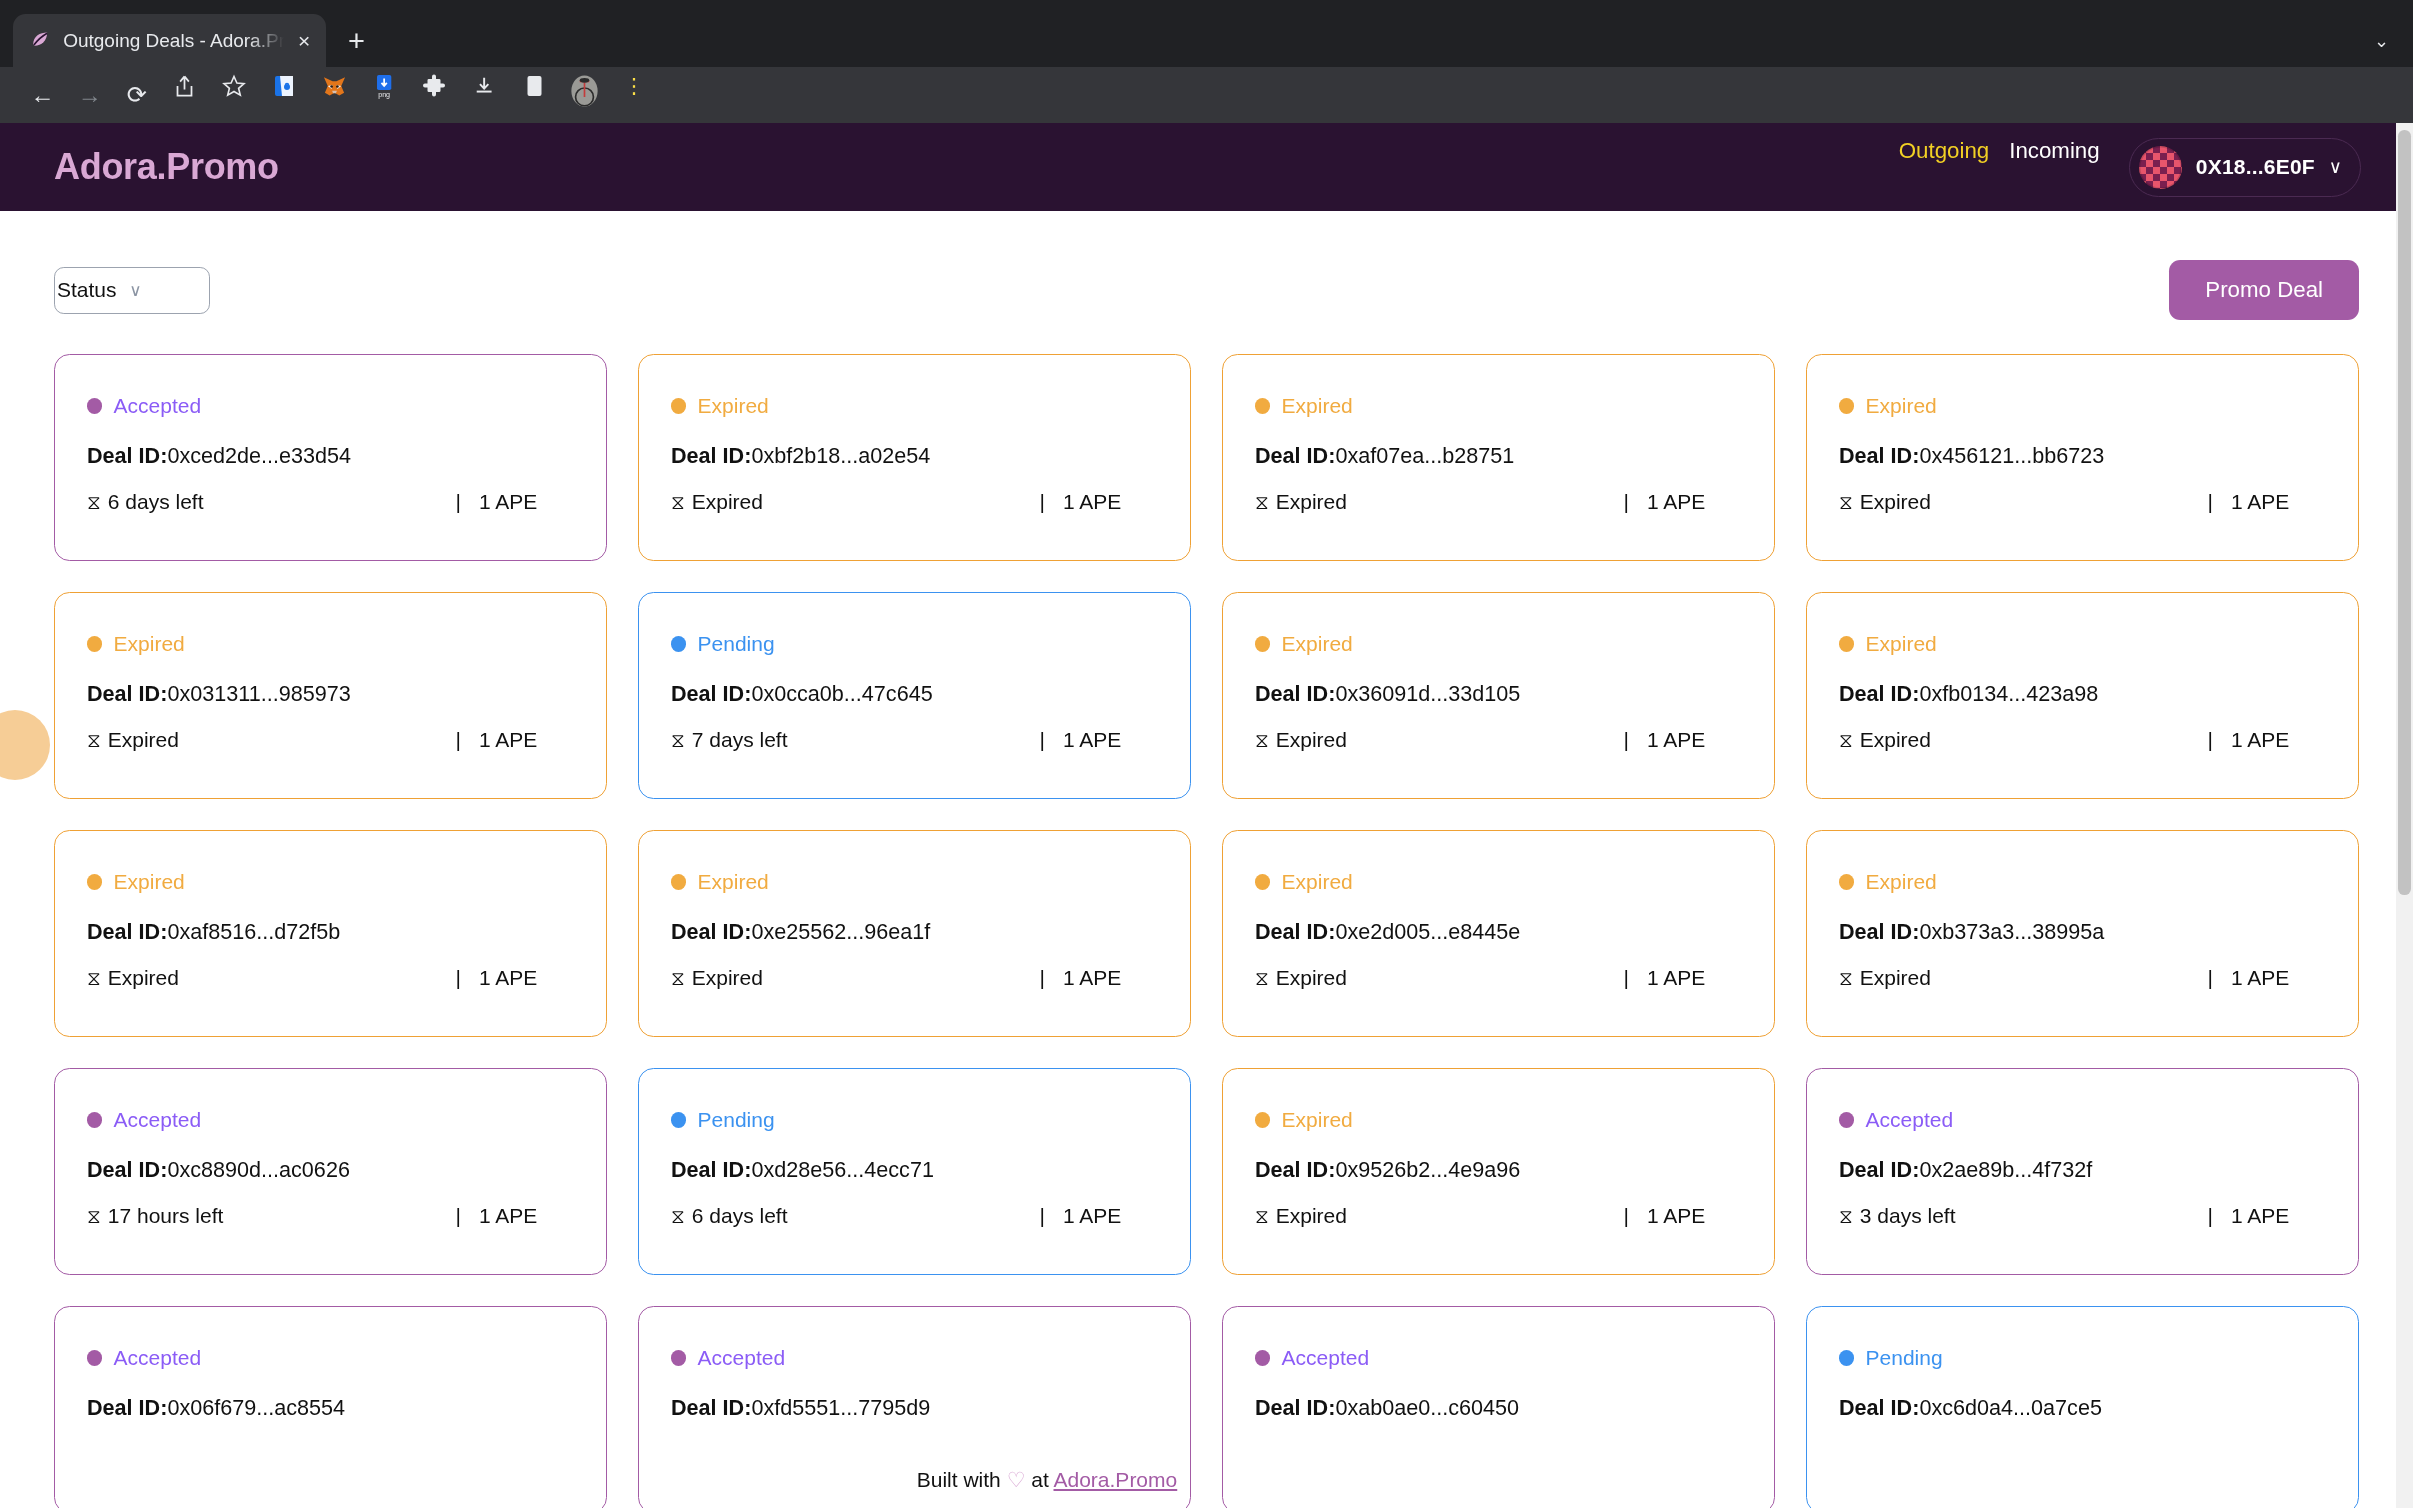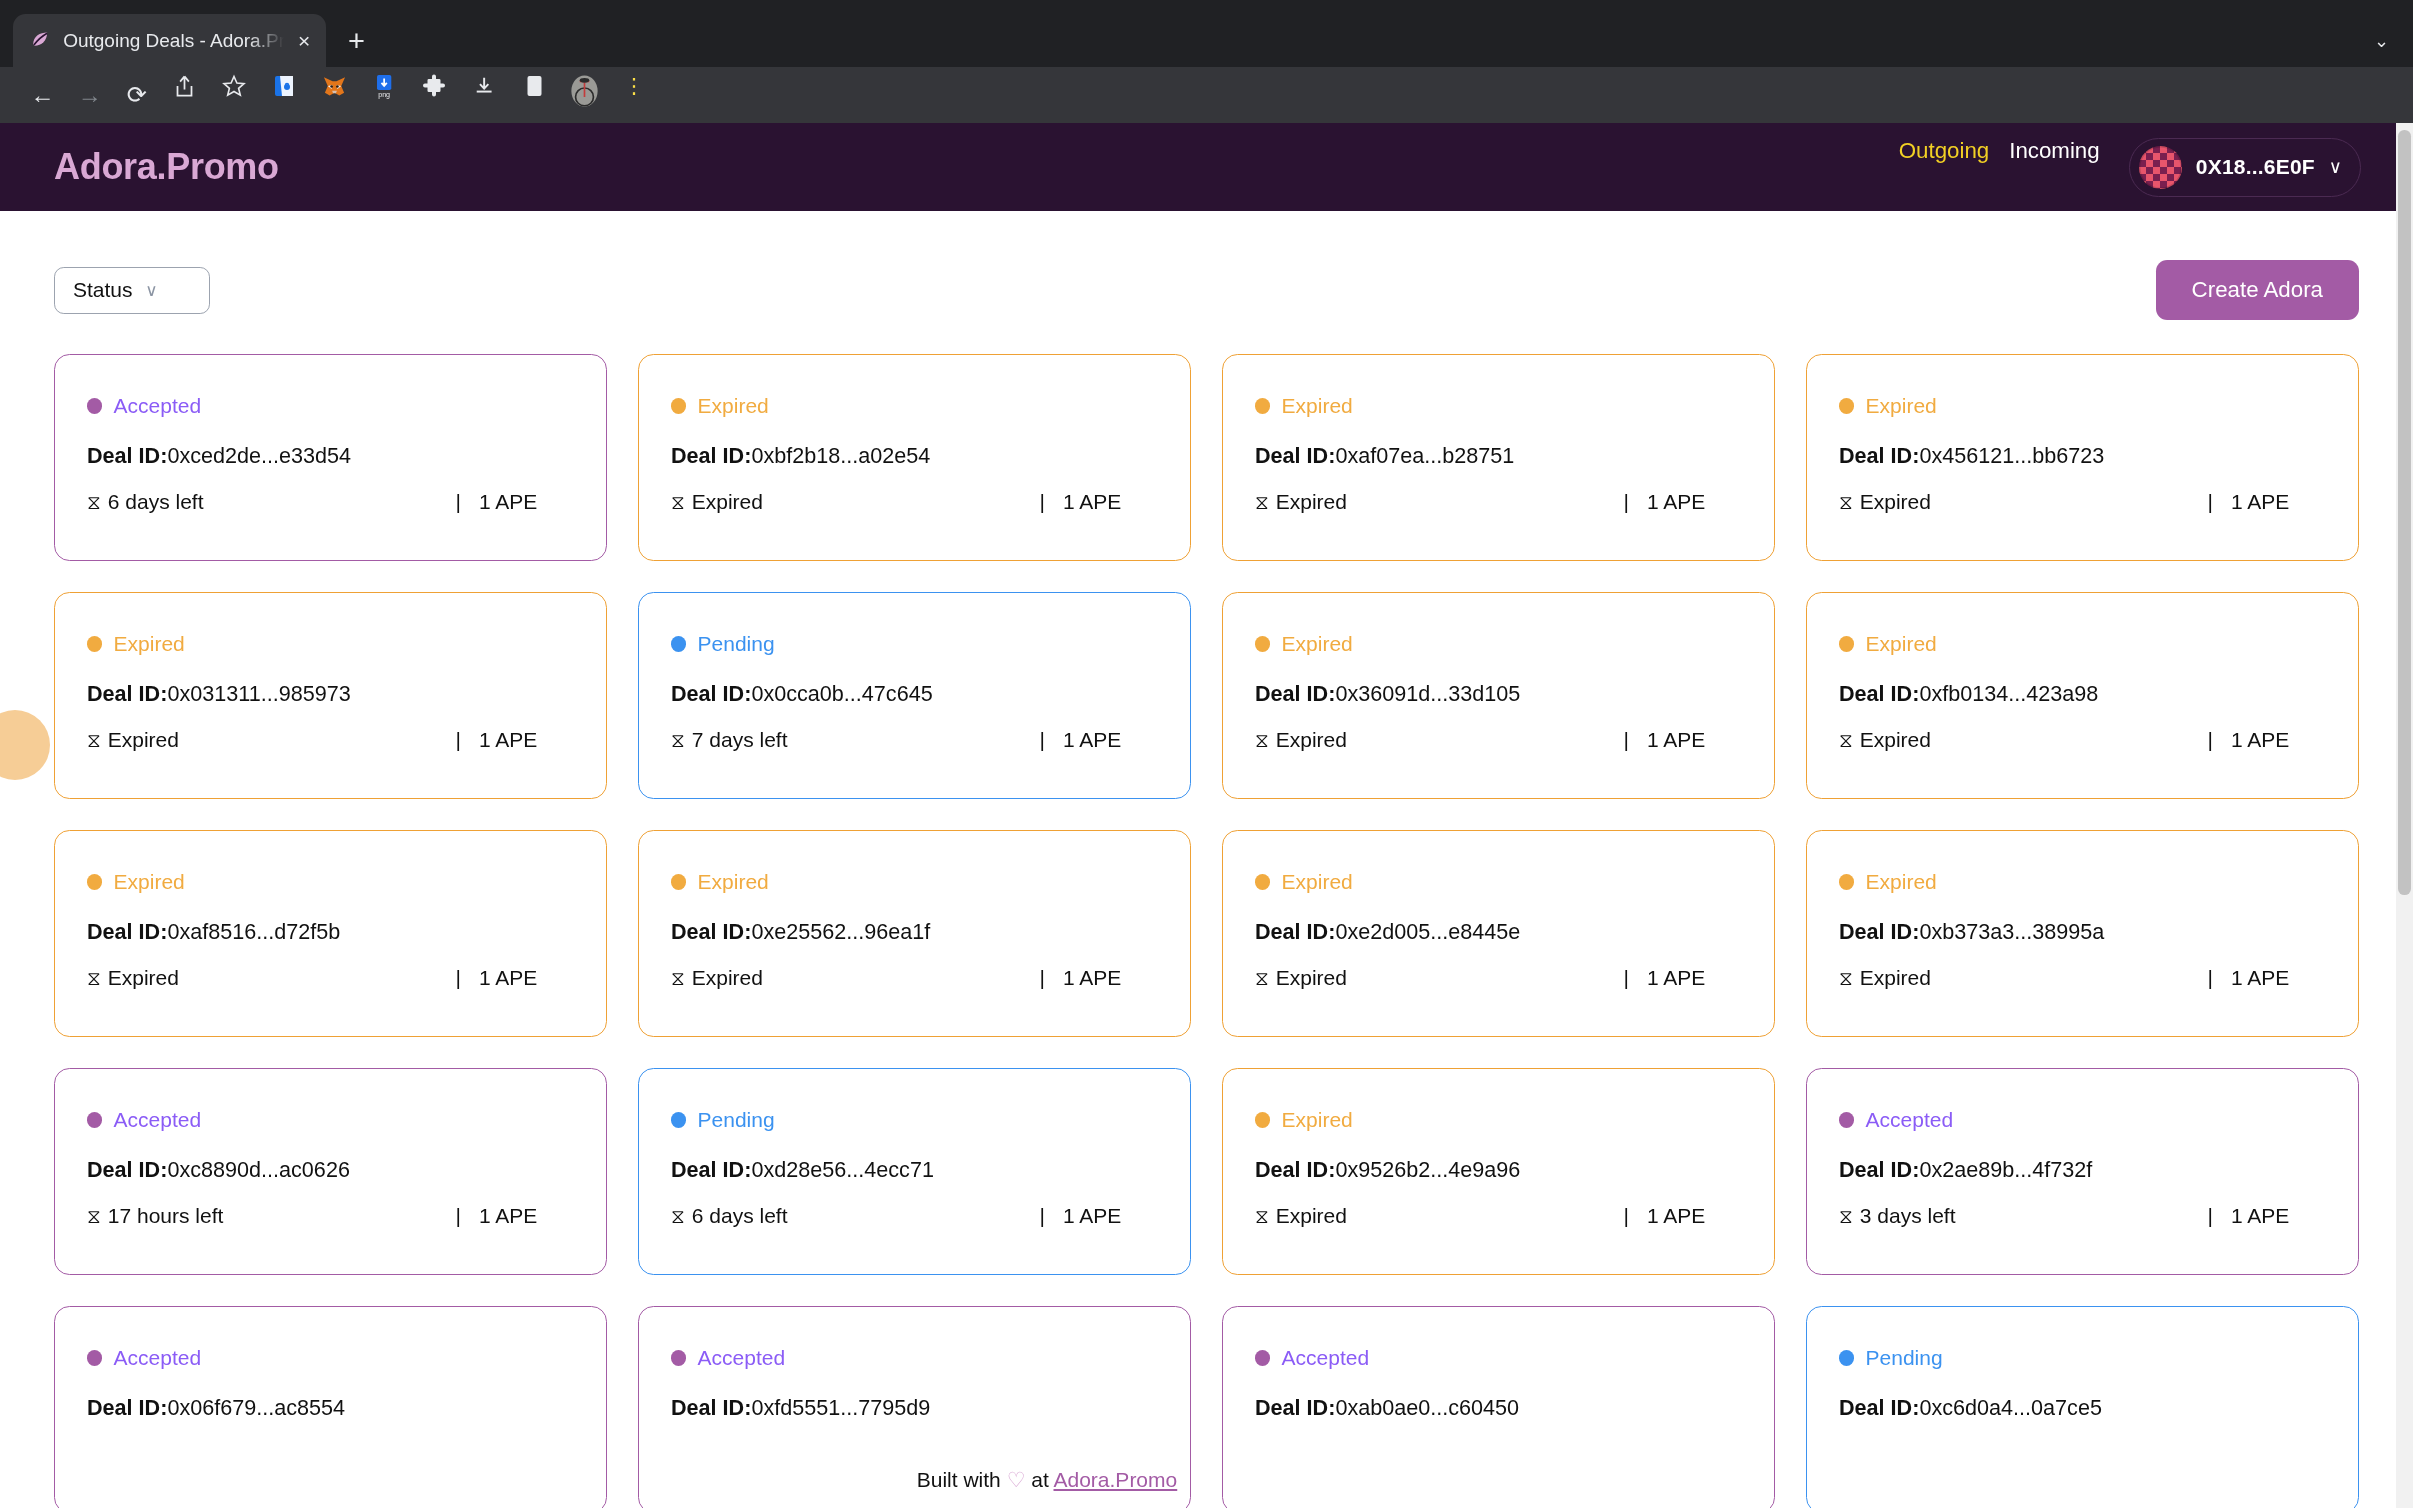--- a/index.html
+++ b/index.html
@@ -108,21 +108,21 @@
     text-align: center; font-size: 41px; font-weight: bold;
     color: #111111; margin-top: 47px;
   }
 
   .controls {
     display: flex; align-items: center; justify-content: space-between;
     padding: 0 54px; margin-top: 49px;
   }
   .status-select {
     border: 1.4px solid #9ca3af; border-radius: 9.8px; background: #fff;
-    height: 47px; padding: 0 18px; display: flex; align-items: center; gap: 12.6px;
+    height: 47px; padding: 0 2px; display: flex; align-items: center; gap: 12.6px;
     font-size: 21px; color: #111; min-width: 156px;
   }
   .status-caret { color: #8b94a3; font-size: 17px; }
   .create-btn {
     background: #a35ba5; color: #ffffff; border: none; border-radius: 11.2px;
     height: 60px; padding: 0 36px; font-size: 22.3px; font-family: inherit;
     display: flex; align-items: center;
   }
 
   
@@ -294,21 +294,21 @@
         </div>
       </div>
     </div>
 
 
     <div class="controls">
       <div class="status-select">
         <span>Status</span>
         <span class="status-caret">∨</span>
       </div>
-      <button class="create-btn">Create Adora</button>
+      <button class="create-btn">Promo Deal</button>
     </div>
 
     <div class="grid" id="deal-grid">
         <div class="card accepted">
           <div class="card-status">
             <span class="dot"></span>
             <span class="status-label">Accepted</span>
           </div>
           <div class="card-id"><span class="lbl">Deal ID:</span><span>0xced2de...e33d54</span></div>
           <div class="card-meta">

